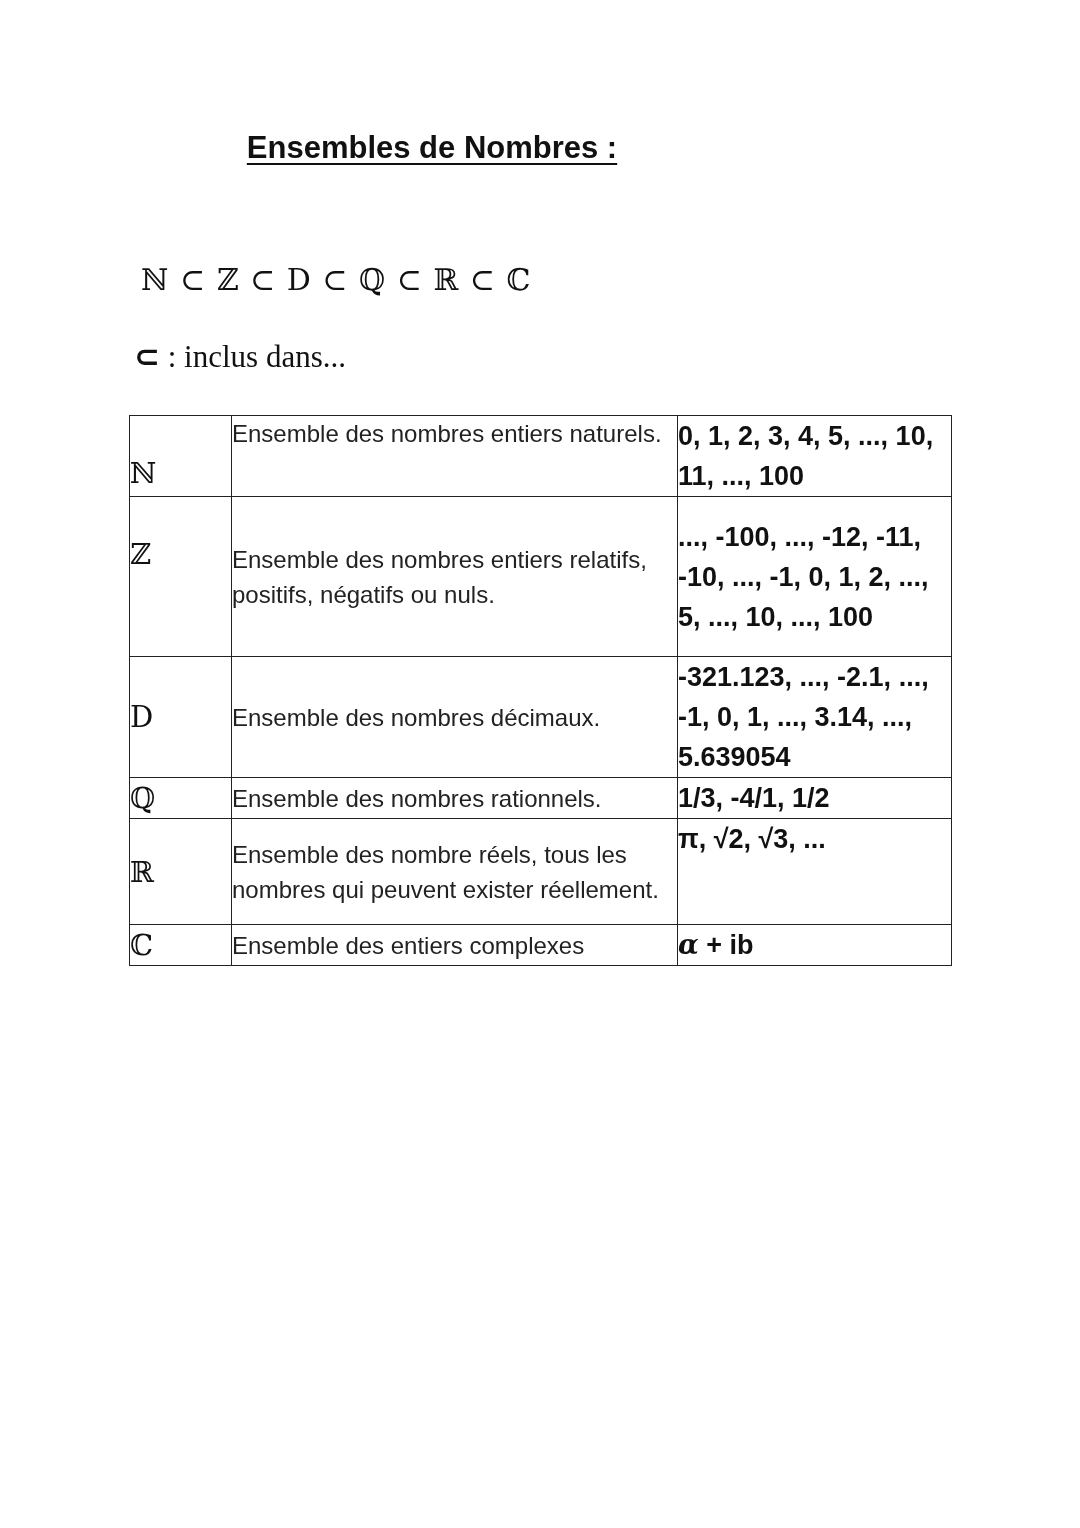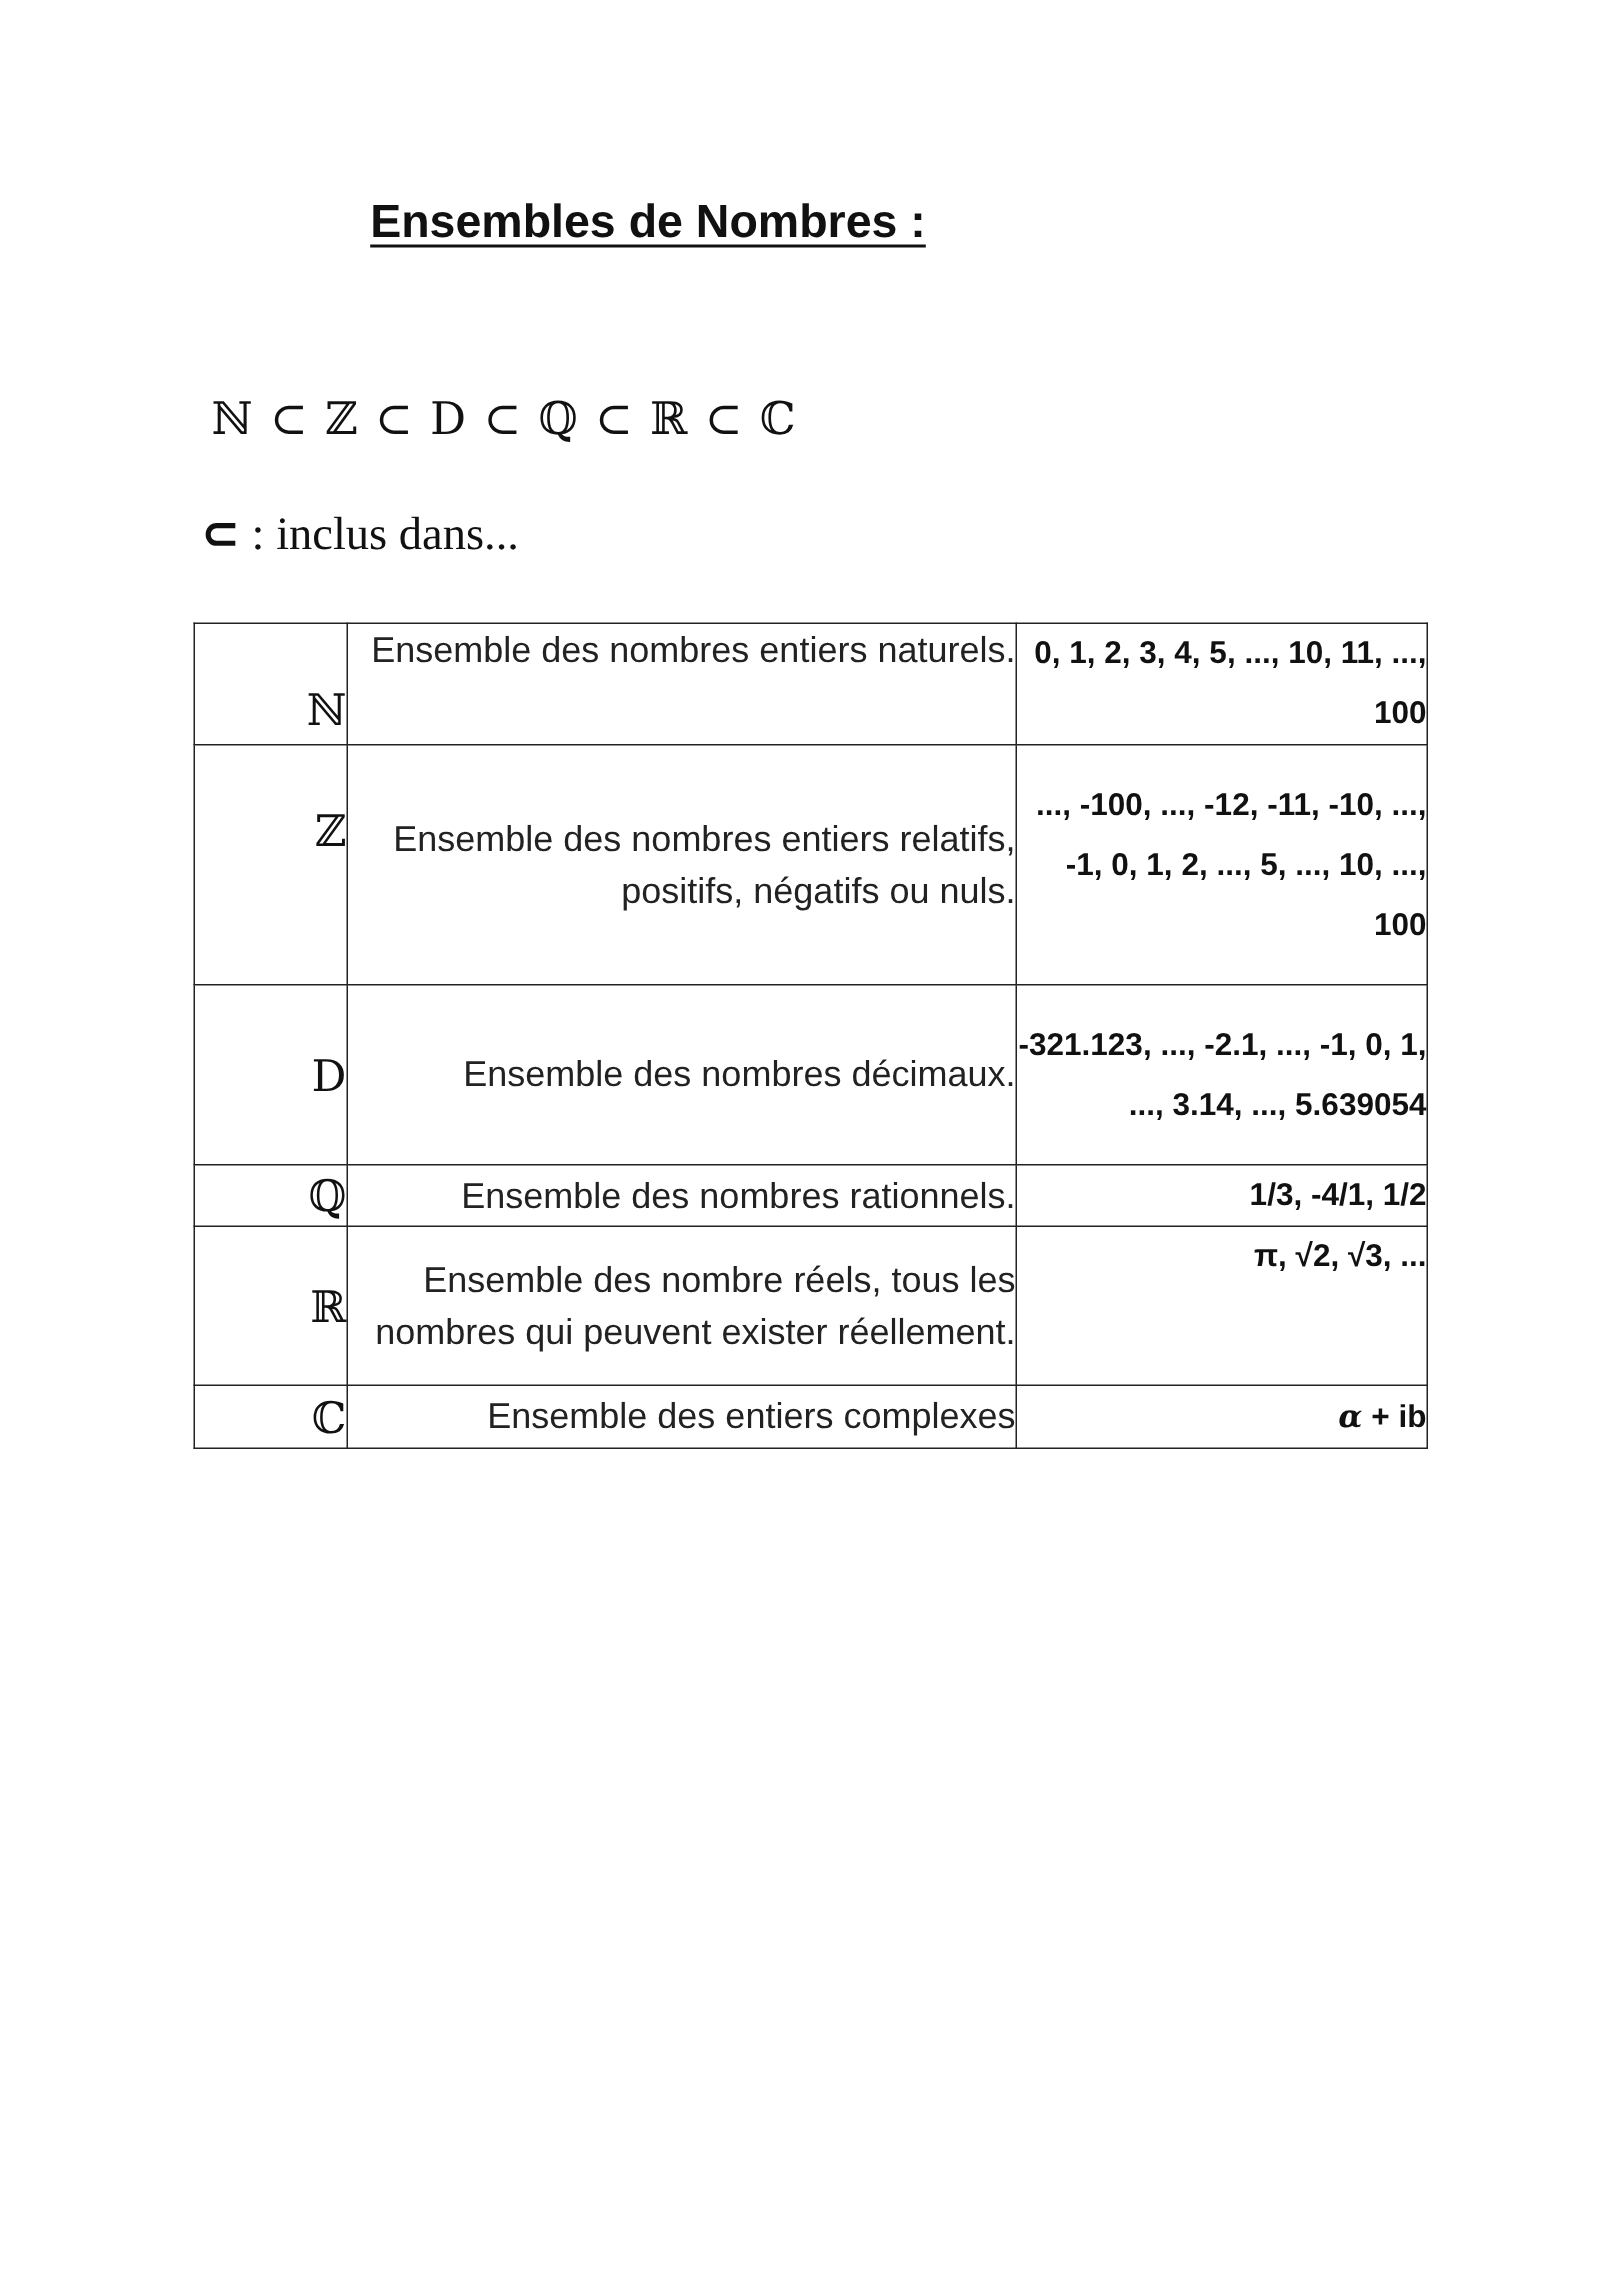--- a/index.html
+++ b/index.html
@@ -15,24 +15,24 @@
   }
   .legend {
     position: absolute; left: 134px; top: 338px;
     font-family: "Liberation Serif", serif; font-size: 31px;
   }
   .legend .sym { font-family: "DejaVu Sans", sans-serif; font-weight: bold; }
   table {
     position: absolute; left: 129px; top: 415px; width: 823px;
     border-collapse: collapse; font-family: "Liberation Sans", sans-serif;
   }
-  td { border: 1.5px solid #222; padding: 0; text-align: right; vertical-align: middle; }
+  td { border: 1.5px solid #222; padding: 0; text-align: left; vertical-align: middle; }
   td.sym { width: 101px; font-family: "DejaVu Serif", serif; font-size: 29px; }
   td.desc { width: 445px; font-size: 24px; line-height: 35px; color: #222; }
-  td.ex { font-size: 21px; font-weight: bold; line-height: 40px; }
+  td.ex { font-size: 27px; font-weight: bold; line-height: 40px; }
   td.top { vertical-align: top; }
   .alpha { font-family: "DejaVu Serif", serif; font-style: italic; }
   .r1 { height: 80px; } .r2 { height: 160px; } .r3 { height: 120px; }
   .r4 { height: 41px; } .r5 { height: 106px; } .r6 { height: 40px; }
 </style>
 </head>
 <body>
 
 <div class="title"><span>Ensembles de Nombres :</span></div>
 <div class="chain">ℕ ⊂ ℤ ⊂ D ⊂ ℚ ⊂ ℝ ⊂ ℂ</div>

